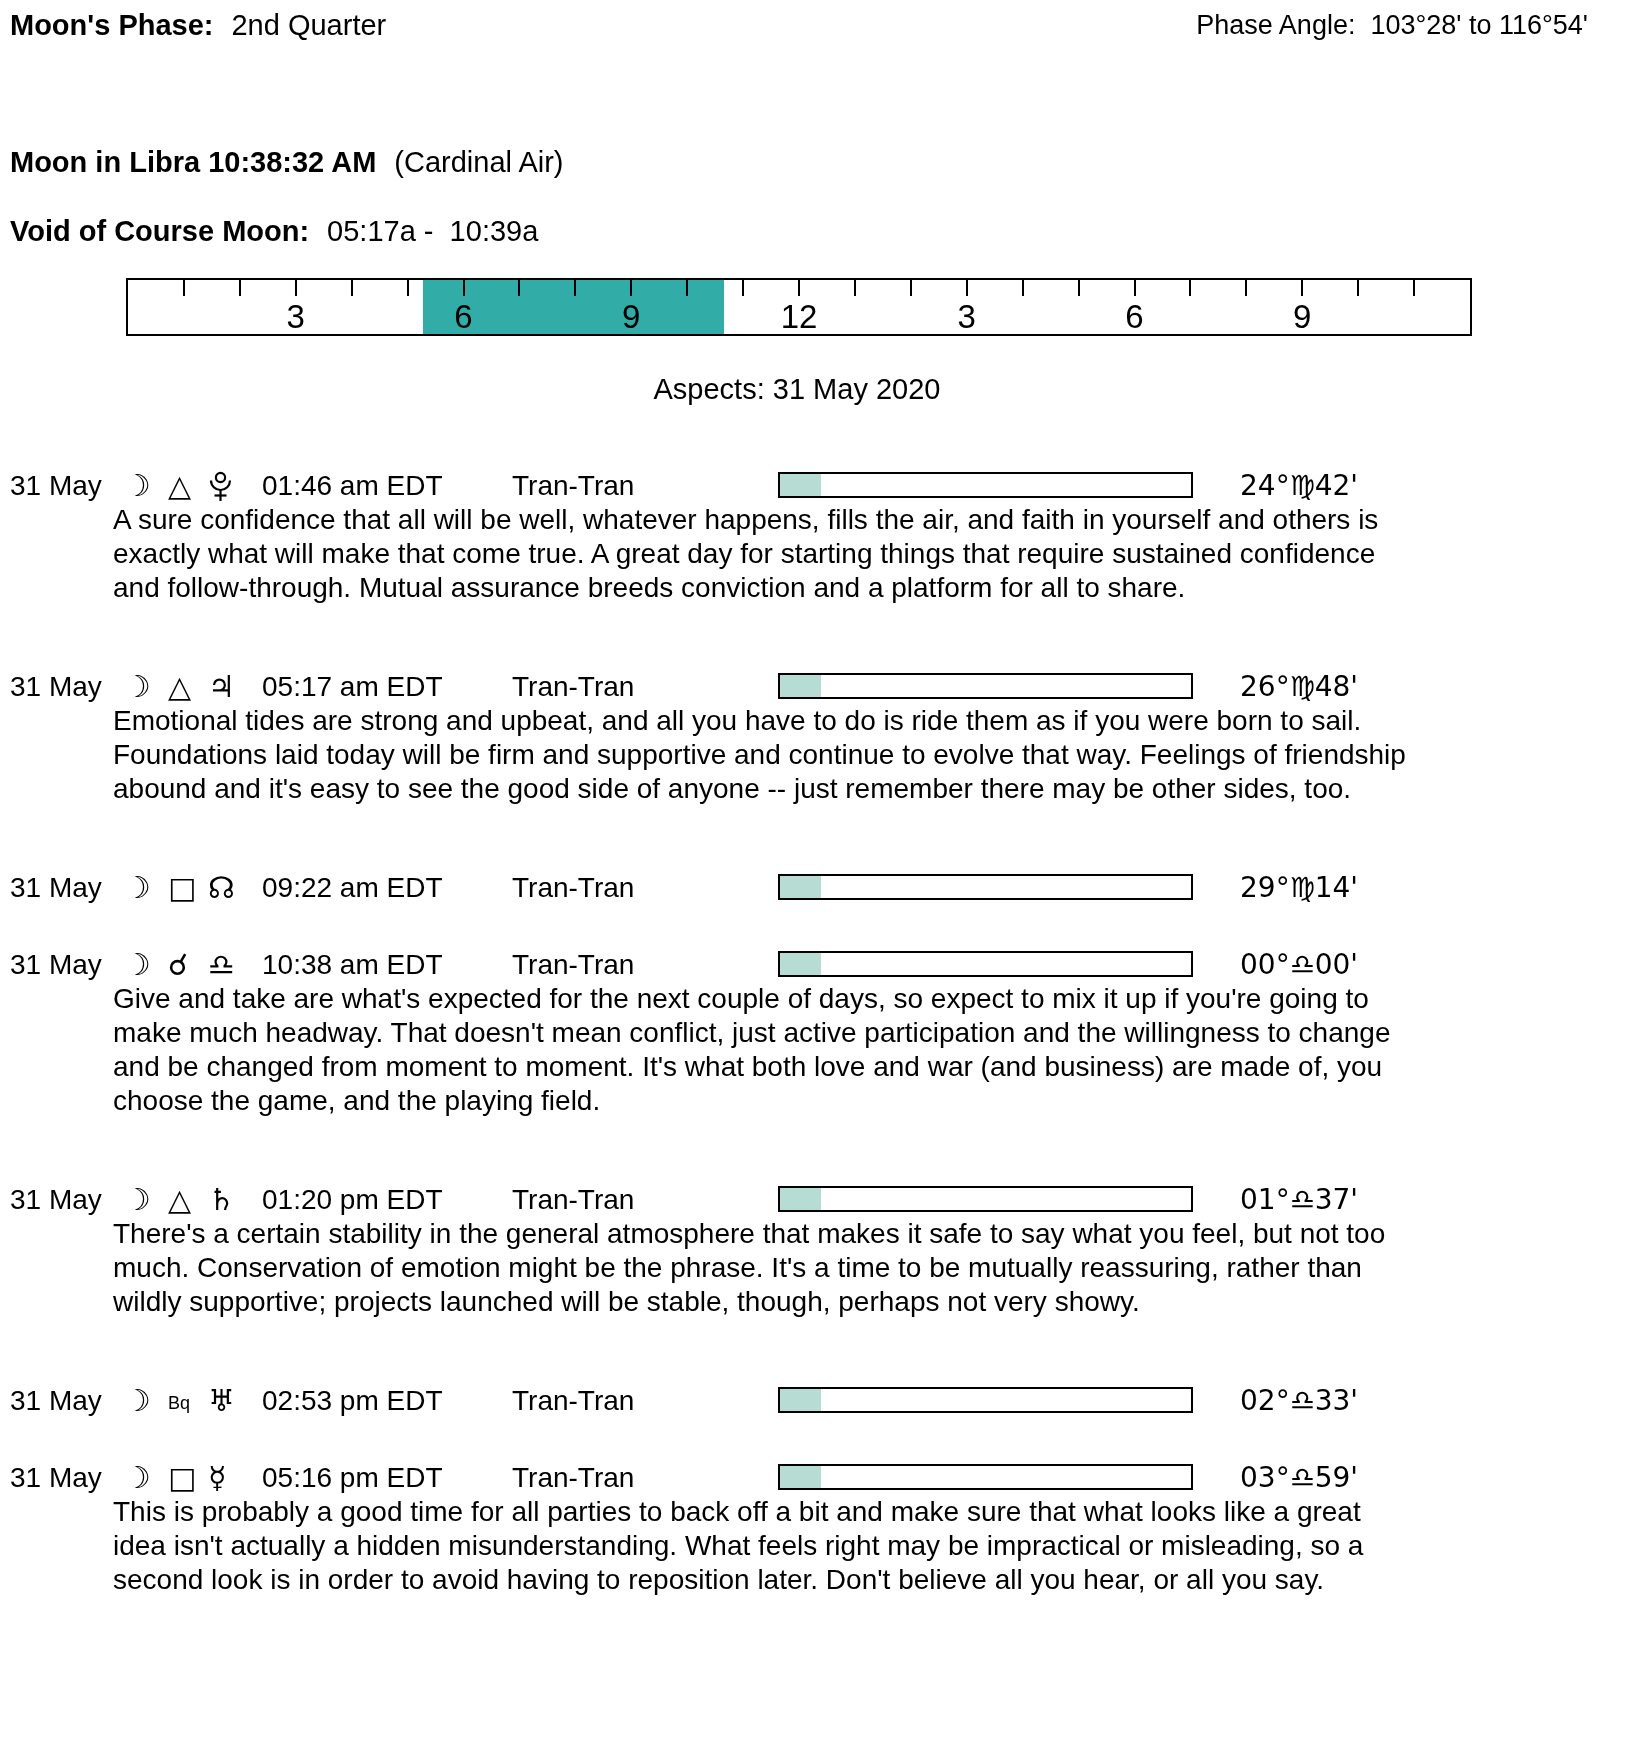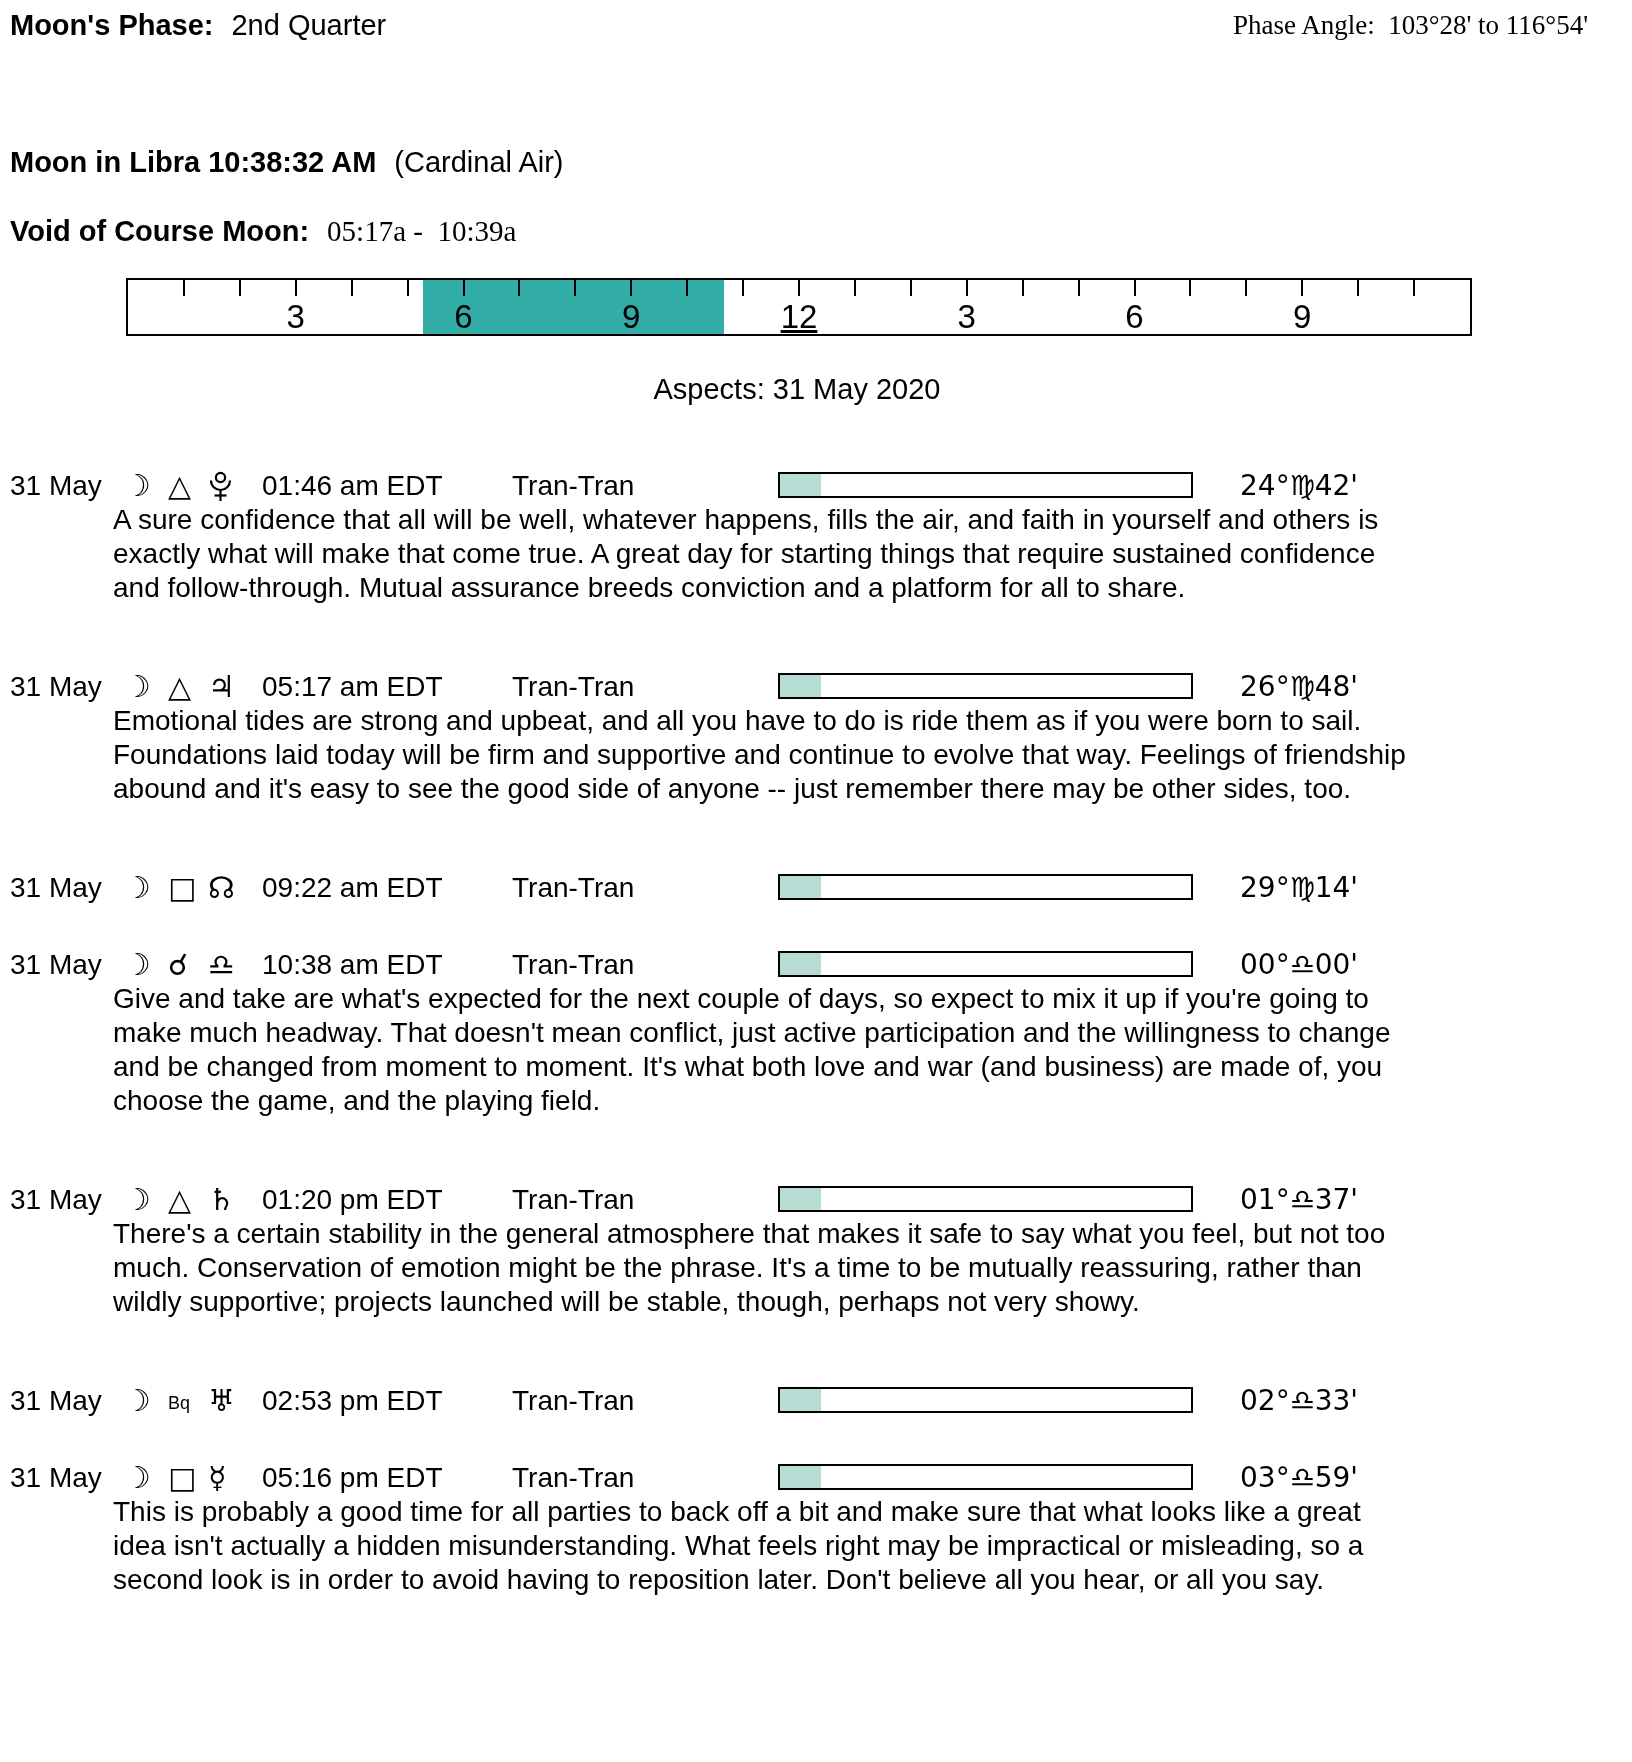--- a/index.html
+++ b/index.html
@@ -4,21 +4,21 @@
 <style>
   html,body{margin:0;padding:0;background:#fff;}
   #canvas{
     position:relative;
     width:1632px;height:1762px;
     background:#fff;color:#000;
     font-family:"Liberation Sans",sans-serif;
     overflow:hidden;
   }
   .b{font-weight:bold;margin-top:40px;}
-  .pre{white-space:pre;font-family:Liberation Serif, serif;}
+  .pre{white-space:pre;}
   .hline{position:absolute;left:10px;font-size:29px;line-height:34px;white-space:pre;}
   .hline .val{margin-left:18px;font-weight:normal;}
   #phase-angle{position:absolute;top:10px;right:44px;font-size:27px;font-weight:normal;white-space:pre;}
 
   
   #timeline{
     position:absolute;left:126px;top:278px;width:1346px;height:58px;
     border:2px solid #000;box-sizing:border-box;background:#fff;
   }
   .tl-void{position:absolute;top:0;height:100%;}
@@ -86,21 +86,21 @@
       <div class="tl-tick" style="left: 70.8333%;"></div>
       <div class="tl-tick" style="left: 75%;"></div>
       <div class="tl-tick" style="left: 79.1667%;"></div>
       <div class="tl-tick" style="left: 83.3333%;"></div>
       <div class="tl-tick" style="left: 87.5%;"></div>
       <div class="tl-tick" style="left: 91.6667%;"></div>
       <div class="tl-tick" style="left: 95.8333%;"></div>
       <div class="tl-label" style="left: 12.5%;">3</div>
       <div class="tl-label" style="left: 25%;">6</div>
       <div class="tl-label" style="left: 37.5%;">9</div>
-      <div class="tl-label" style="left: 50%; text-decoration: underline;">12</div>
+      <div class="tl-label" style="left: 50%;">12</div>
       <div class="tl-label" style="left: 62.5%;">3</div>
       <div class="tl-label" style="left: 75%;">6</div>
       <div class="tl-label" style="left: 87.5%;">9</div>
     </div>
 
   <div id="aspects">
     <div id="aspects-title">Aspects: 31 May 2020</div>
     <div id="aspect-list">
         <div class="aspect-item has-desc">
           <div class="aspect-row">

